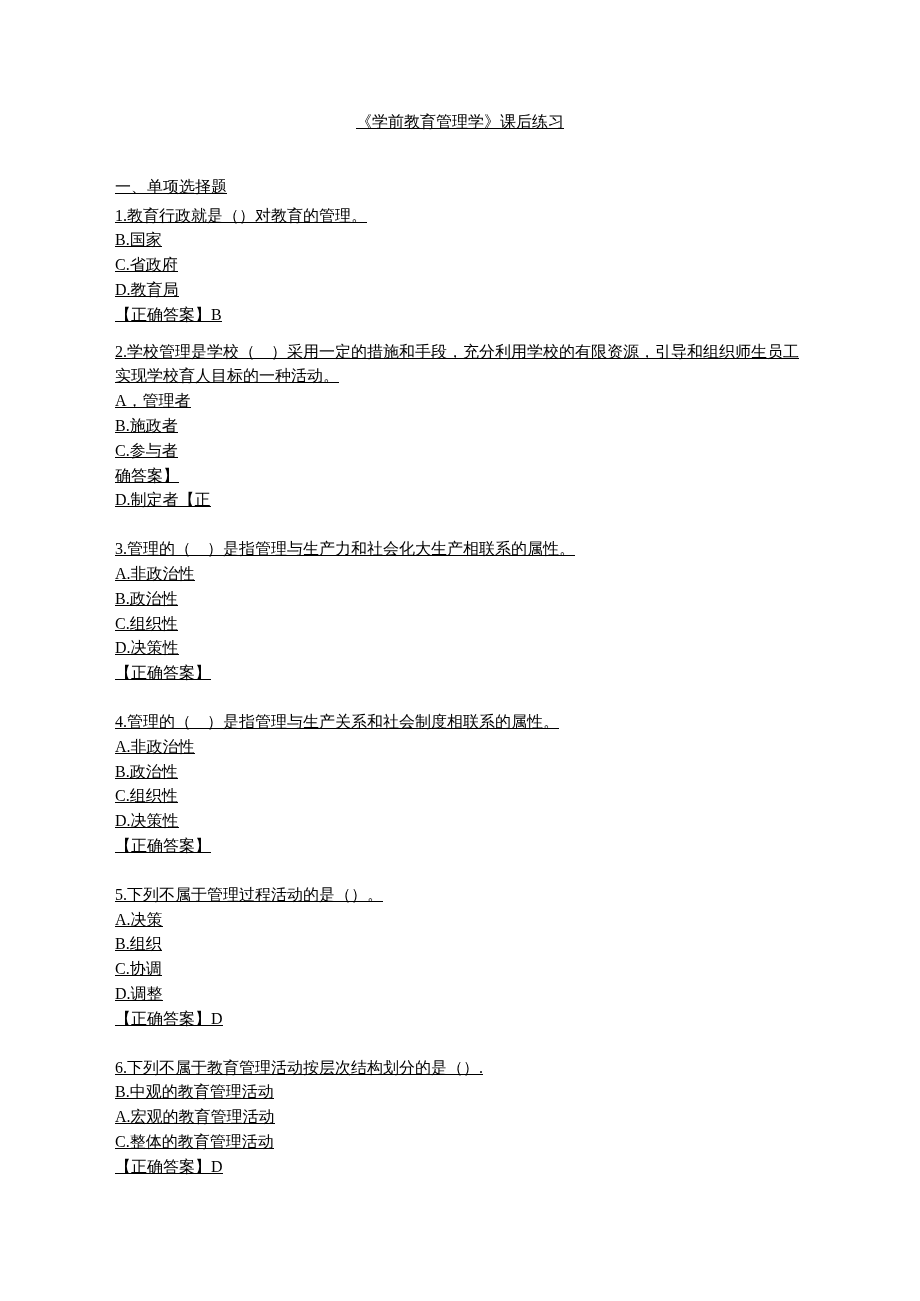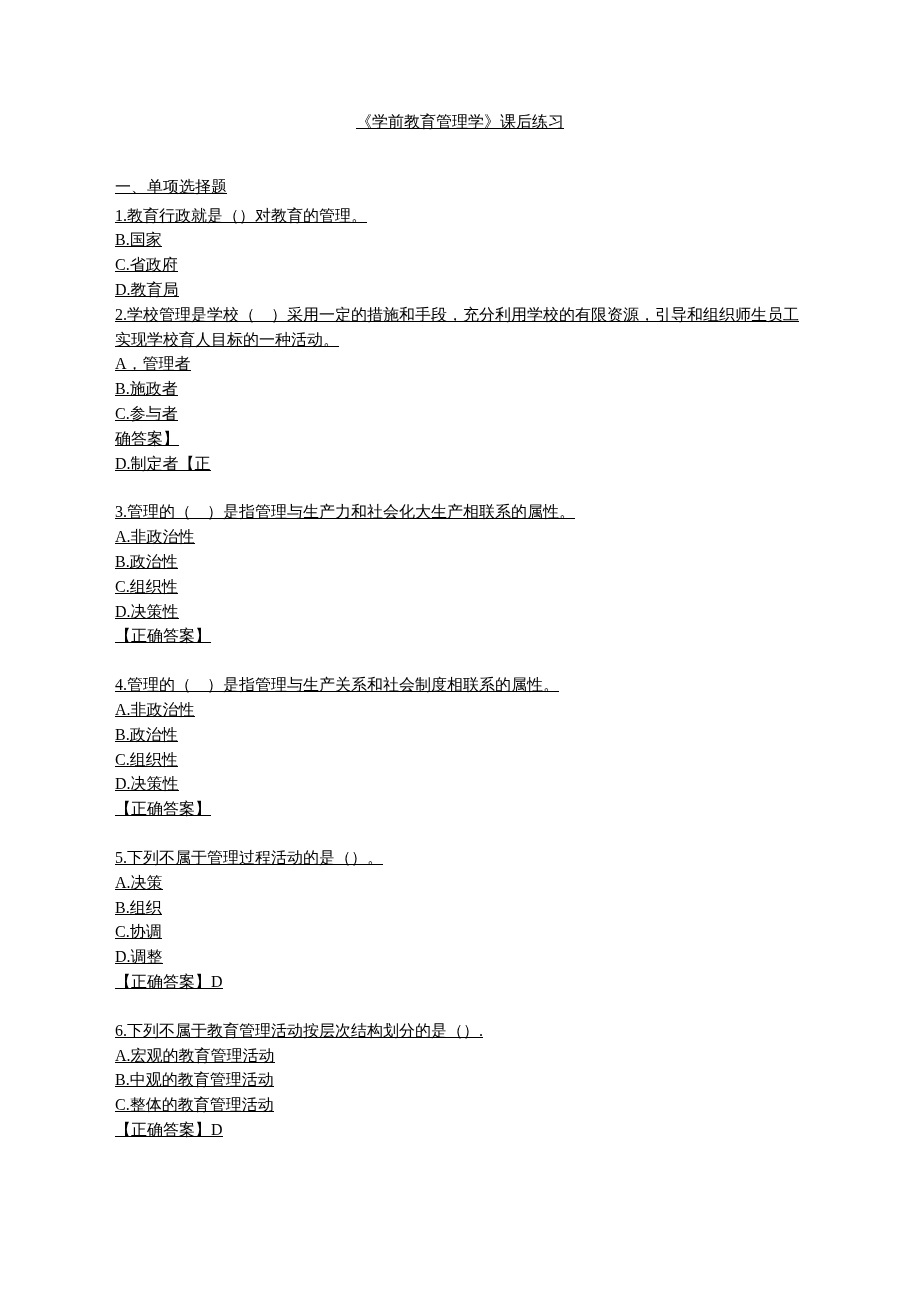--- a/index.html
+++ b/index.html
@@ -25,36 +25,37 @@
     .section-heading {
       margin-bottom: 4px;
     }
     .question-block {
       margin-bottom: 24px;
     }
     .question-block .line {
       display: block;
     }
     .no-space {
-      margin-bottom: 0;
+      margin-bottom: 12px;
     }
   </style>
 </head>
 <body>
 
 <div class="title">《学前教育管理学》课后练习</div>
 
 <div class="section-heading">一、单项选择题</div>
 
 <div id="questions-container">
     <div class="question-block no-space">
       <span class="line">1.教育行政就是（）对教育的管理。</span>
       <span class="line">B.国家</span>
       <span class="line">C.省政府</span>
       <span class="line">D.教育局</span>
+      <span class="line">【正确答案】B</span>
     </div>
     <div class="question-block">
       <span class="line">2.学校管理是学校（　）采用一定的措施和手段，充分利用学校的有限资源，引导和组织师生员工实现学校育人目标的一种活动。</span>
       <span class="line"> A，管理者</span>
       <span class="line">B.施政者</span>
       <span class="line">C.参与者</span>
       <span class="line">确答案】</span>
       <span class="line">D.制定者【正</span>
     </div>
     <div class="question-block">
@@ -76,18 +77,18 @@
     <div class="question-block">
       <span class="line">5.下列不属于管理过程活动的是（）。</span>
       <span class="line">A.决策</span>
       <span class="line">B.组织</span>
       <span class="line">C.协调</span>
       <span class="line">D.调整</span>
       <span class="line">【正确答案】D</span>
     </div>
     <div class="question-block">
       <span class="line">6.下列不属于教育管理活动按层次结构划分的是（）.</span>
+      <span class="line">B.中观的教育管理活动</span>
       <span class="line">A.宏观的教育管理活动</span>
-      <span class="line">B.中观的教育管理活动</span>
       <span class="line">C.整体的教育管理活动</span>
       <span class="line">【正确答案】D</span>
     </div>
   </div>
 
 </body></html>

